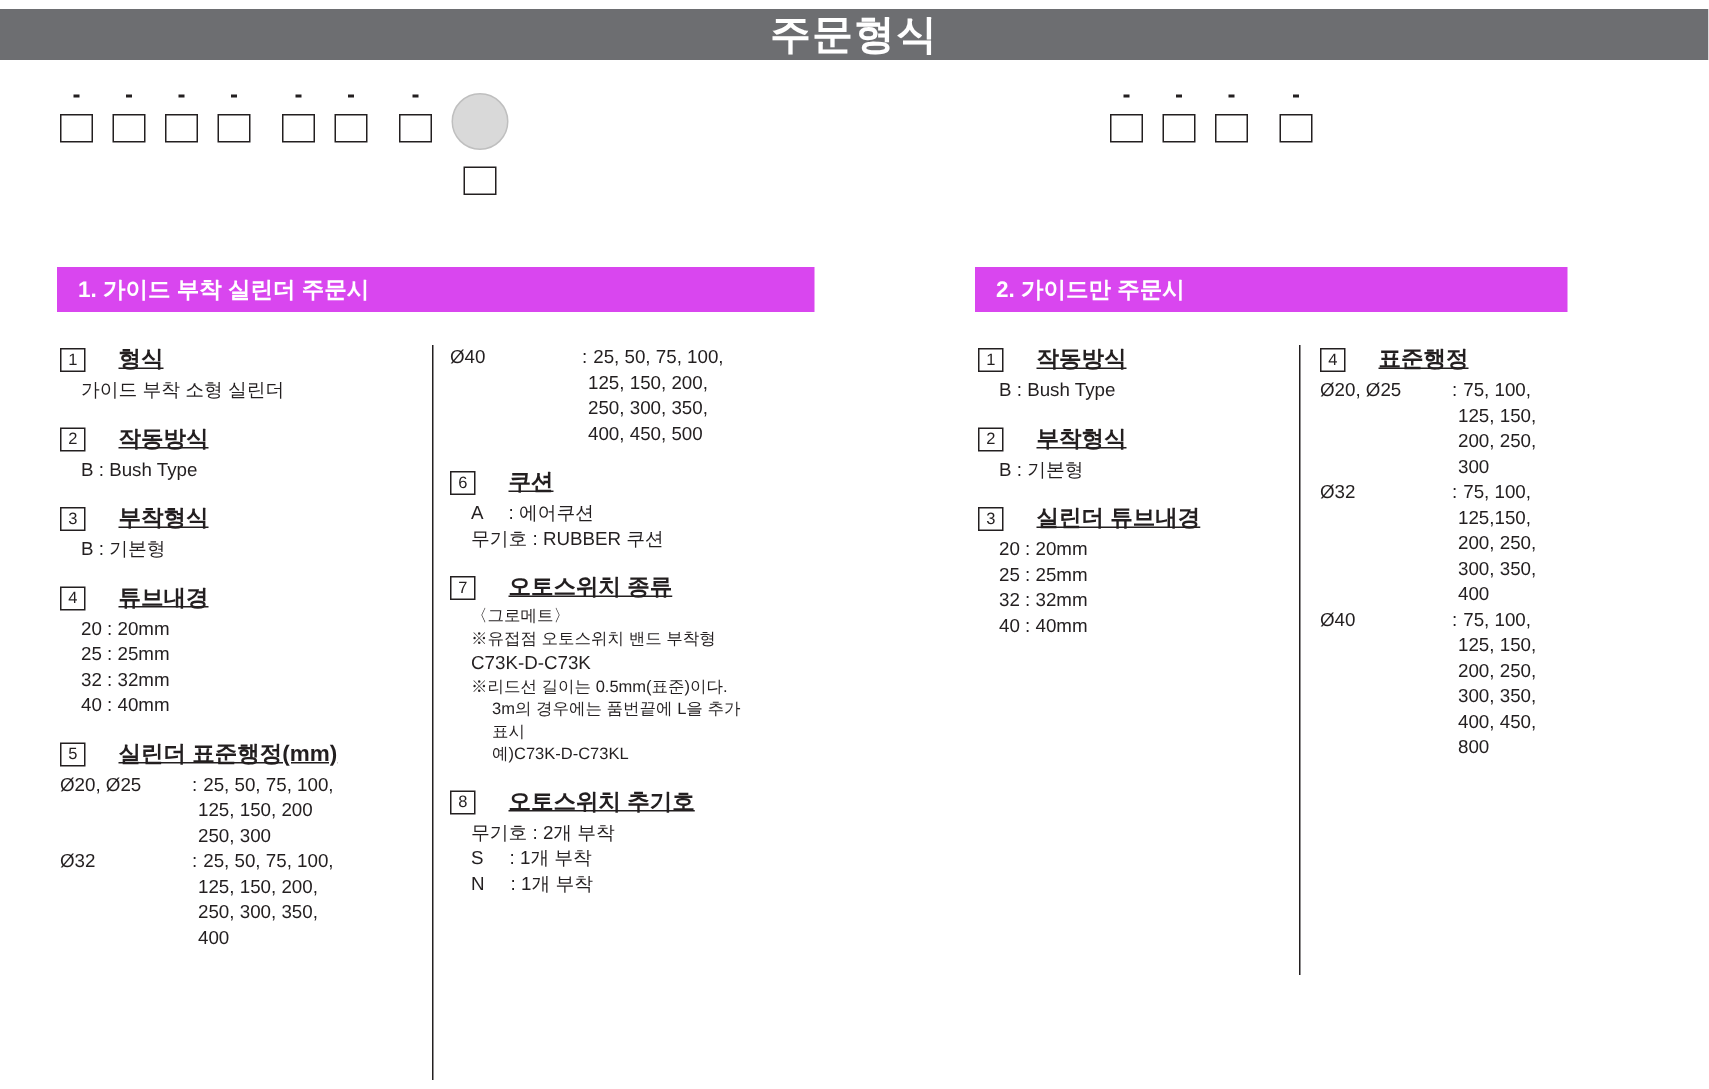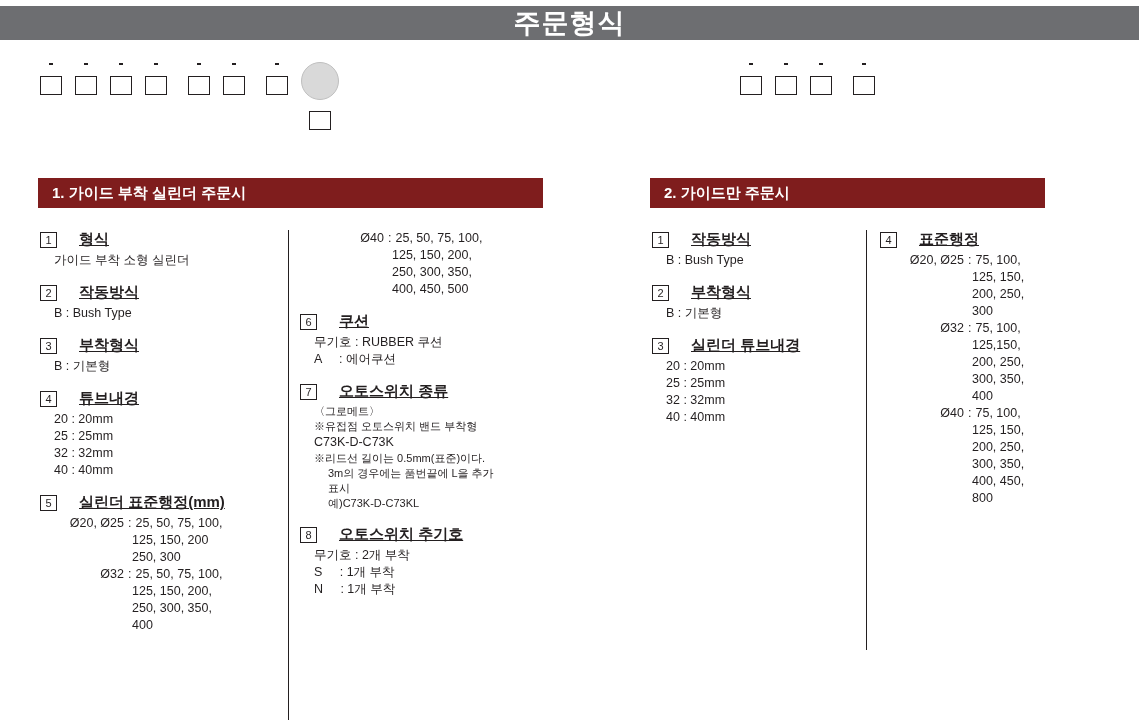--- a/index.html
+++ b/index.html
@@ -46,21 +46,21 @@
     font-size: 30px; font-weight: bold; line-height: 38px; padding: 0 4px;
   }
   .circle {
     width: 38px; height: 38px; border-radius: 50%;
     background: #d9d9d9; border: 1px solid #bfbfbf;
   }
   .no-box { visibility: hidden; }
 
   
   .sec-bar {
-    position: absolute; height: 30px; background: #7f1d1d;
+    position: absolute; height: 30px; background: #d946ef;
     display: flex; align-items: center;
   }
   .sec-bar .sec-title {
     color: #ffffff; font-size: 15px; font-weight: bold; padding-left: 14px;
   }
 
   
   .col { position: absolute; }
   .blk { margin-bottom: 14px; }
   .blk-head {
@@ -74,21 +74,21 @@
     text-align: center; font-weight: normal;
   }
   .blk-head .hd-txt { text-decoration: underline; margin-left: 16px; }
   .line { font-size: 12.5px; line-height: 17px; color: #231f20; white-space: pre; }
   .line.ind1 { padding-left: 14px; }
   .line.ind2 { padding-left: 28px; }
   .line.small { font-size: 11px; line-height: 15px; }
 
   
   .spec { display: flex; font-size: 12.5px; line-height: 17px; }
-  .spec .lbl { text-align: right; white-space: pre; }
+  .spec .lbl { text-align: left; white-space: pre; }
   .spec .sep { padding: 0 4px; }
   .spec .val { white-space: pre; }
 
   .vdiv { position: absolute; width: 1px; background: #231f20; }
 </style>
 </head>
 <body>
 
 <div id="root">
 
@@ -274,22 +274,22 @@
           <div class="lbl" style="width: 84px;"></div>
           <div class="sep"> </div>
           <div class="val">400, 450, 500</div>
         </div>
       </div>
       <div class="blk">
         <div class="blk-head">
           <span class="nb">6</span>
           <span class="hd-txt">쿠션</span>
         </div>
+        <div class="line ind1">A     : 에어쿠션</div>
         <div class="line ind1">무기호 : RUBBER 쿠션</div>
-        <div class="line ind1">A     : 에어쿠션</div>
       </div>
       <div class="blk">
         <div class="blk-head">
           <span class="nb">7</span>
           <span class="hd-txt">오토스위치 종류</span>
         </div>
         <div class="line ind1 small">〈그로메트〉</div>
         <div class="line ind1 small">※유접점 오토스위치 밴드 부착형</div>
         <div class="line ind1">C73K-D-C73K</div>
         <div class="line ind1 small">※리드선 길이는 0.5mm(표준)이다.</div>

